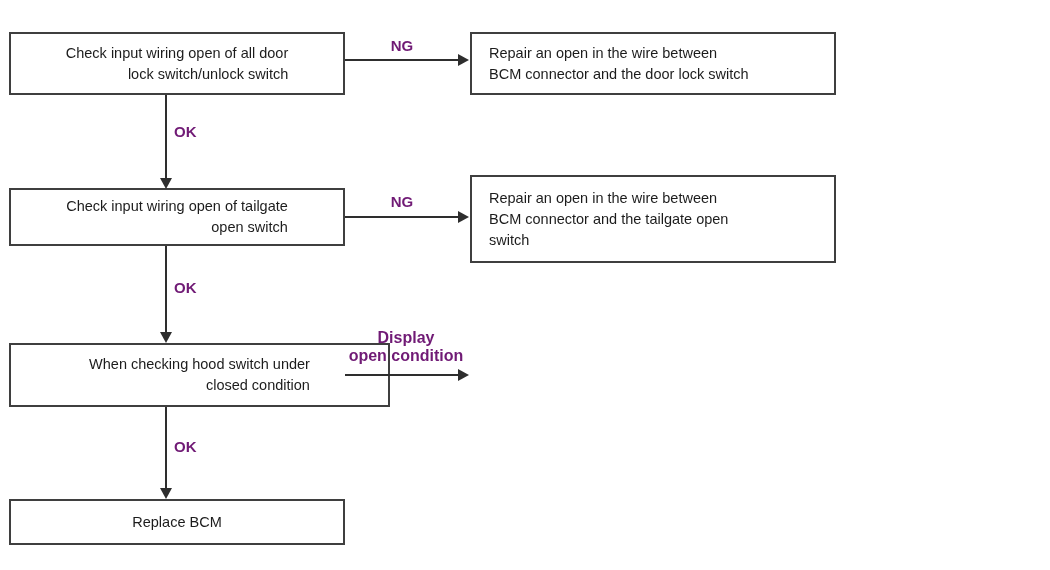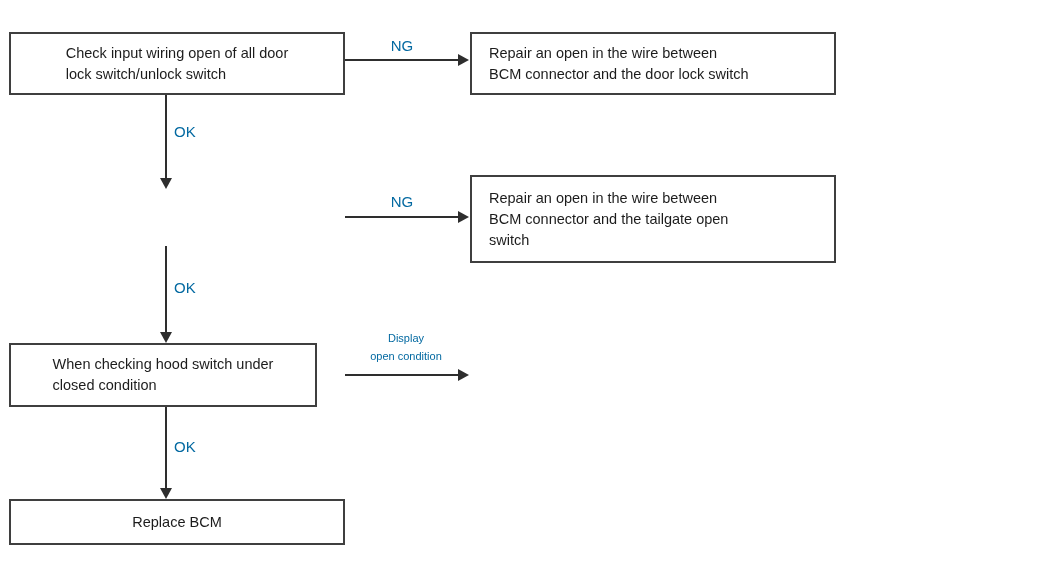--- a/index.html
+++ b/index.html
@@ -20,21 +20,21 @@
   .box{
     position:absolute;
     box-sizing:border-box;
     background:var(--box-fill);
     border:2px solid var(--box-border);
     display:flex;
     align-items:center;
     justify-content:center;
     font-size:14.5px;
     line-height:21px;
-    text-align:left;
+    text-align:right;
     white-space:pre-line;
     color:var(--text);
   }
   .box.left-align{
     justify-content:flex-start;
     text-align:left;
     padding-left:17px;
   }
   .vline{
     position:absolute;
@@ -55,41 +55,43 @@
   }
   .arr-right{
     position:absolute;
     width:0;height:0;
     border-top:6px solid transparent;
     border-bottom:6px solid transparent;
     border-left:11px solid var(--line);
   }
   .conn-label{
     position:absolute;
-    font-weight:normal;
+    font-weight:bold;
     font-size:15px;
-    color:#0369a1;
+    color:#701a75;
     white-space:pre-line;
   }
   .conn-label.centered{
     text-align:center;
-    font-size:11px;
+    font-size:16px;
     line-height:18px;
   }
 </style>
 </head>
 <body>
 
 <div class="canvas">
 
   <div class="box" style="left:9px;top:32px;width:336px;height:63px;">Check input wiring open of all door
 lock switch/unlock switch</div>
 
+  <div class="box" style="left:9px;top:188px;width:336px;height:58px;">Check input wiring open of tailgate
+open switch</div>
 
-  <div class="box" style="left:9px;top:343px;width:308px;height:64px;">When checking hood switch under
+  <div class="box" style="left:9px;top:343px;width:381px;height:64px;">When checking hood switch under
 closed condition</div>
 
   <div class="box" style="left:9px;top:499px;width:336px;height:46px;">Replace BCM</div>
 
   <div class="box left-align" style="left:470px;top:32px;width:366px;height:63px;">Repair an open in the wire between
 BCM connector and the door lock switch</div>
 
   <div class="box left-align" style="left:470px;top:175px;width:366px;height:88px;">Repair an open in the wire between
 BCM connector and the tailgate open
 switch</div>

